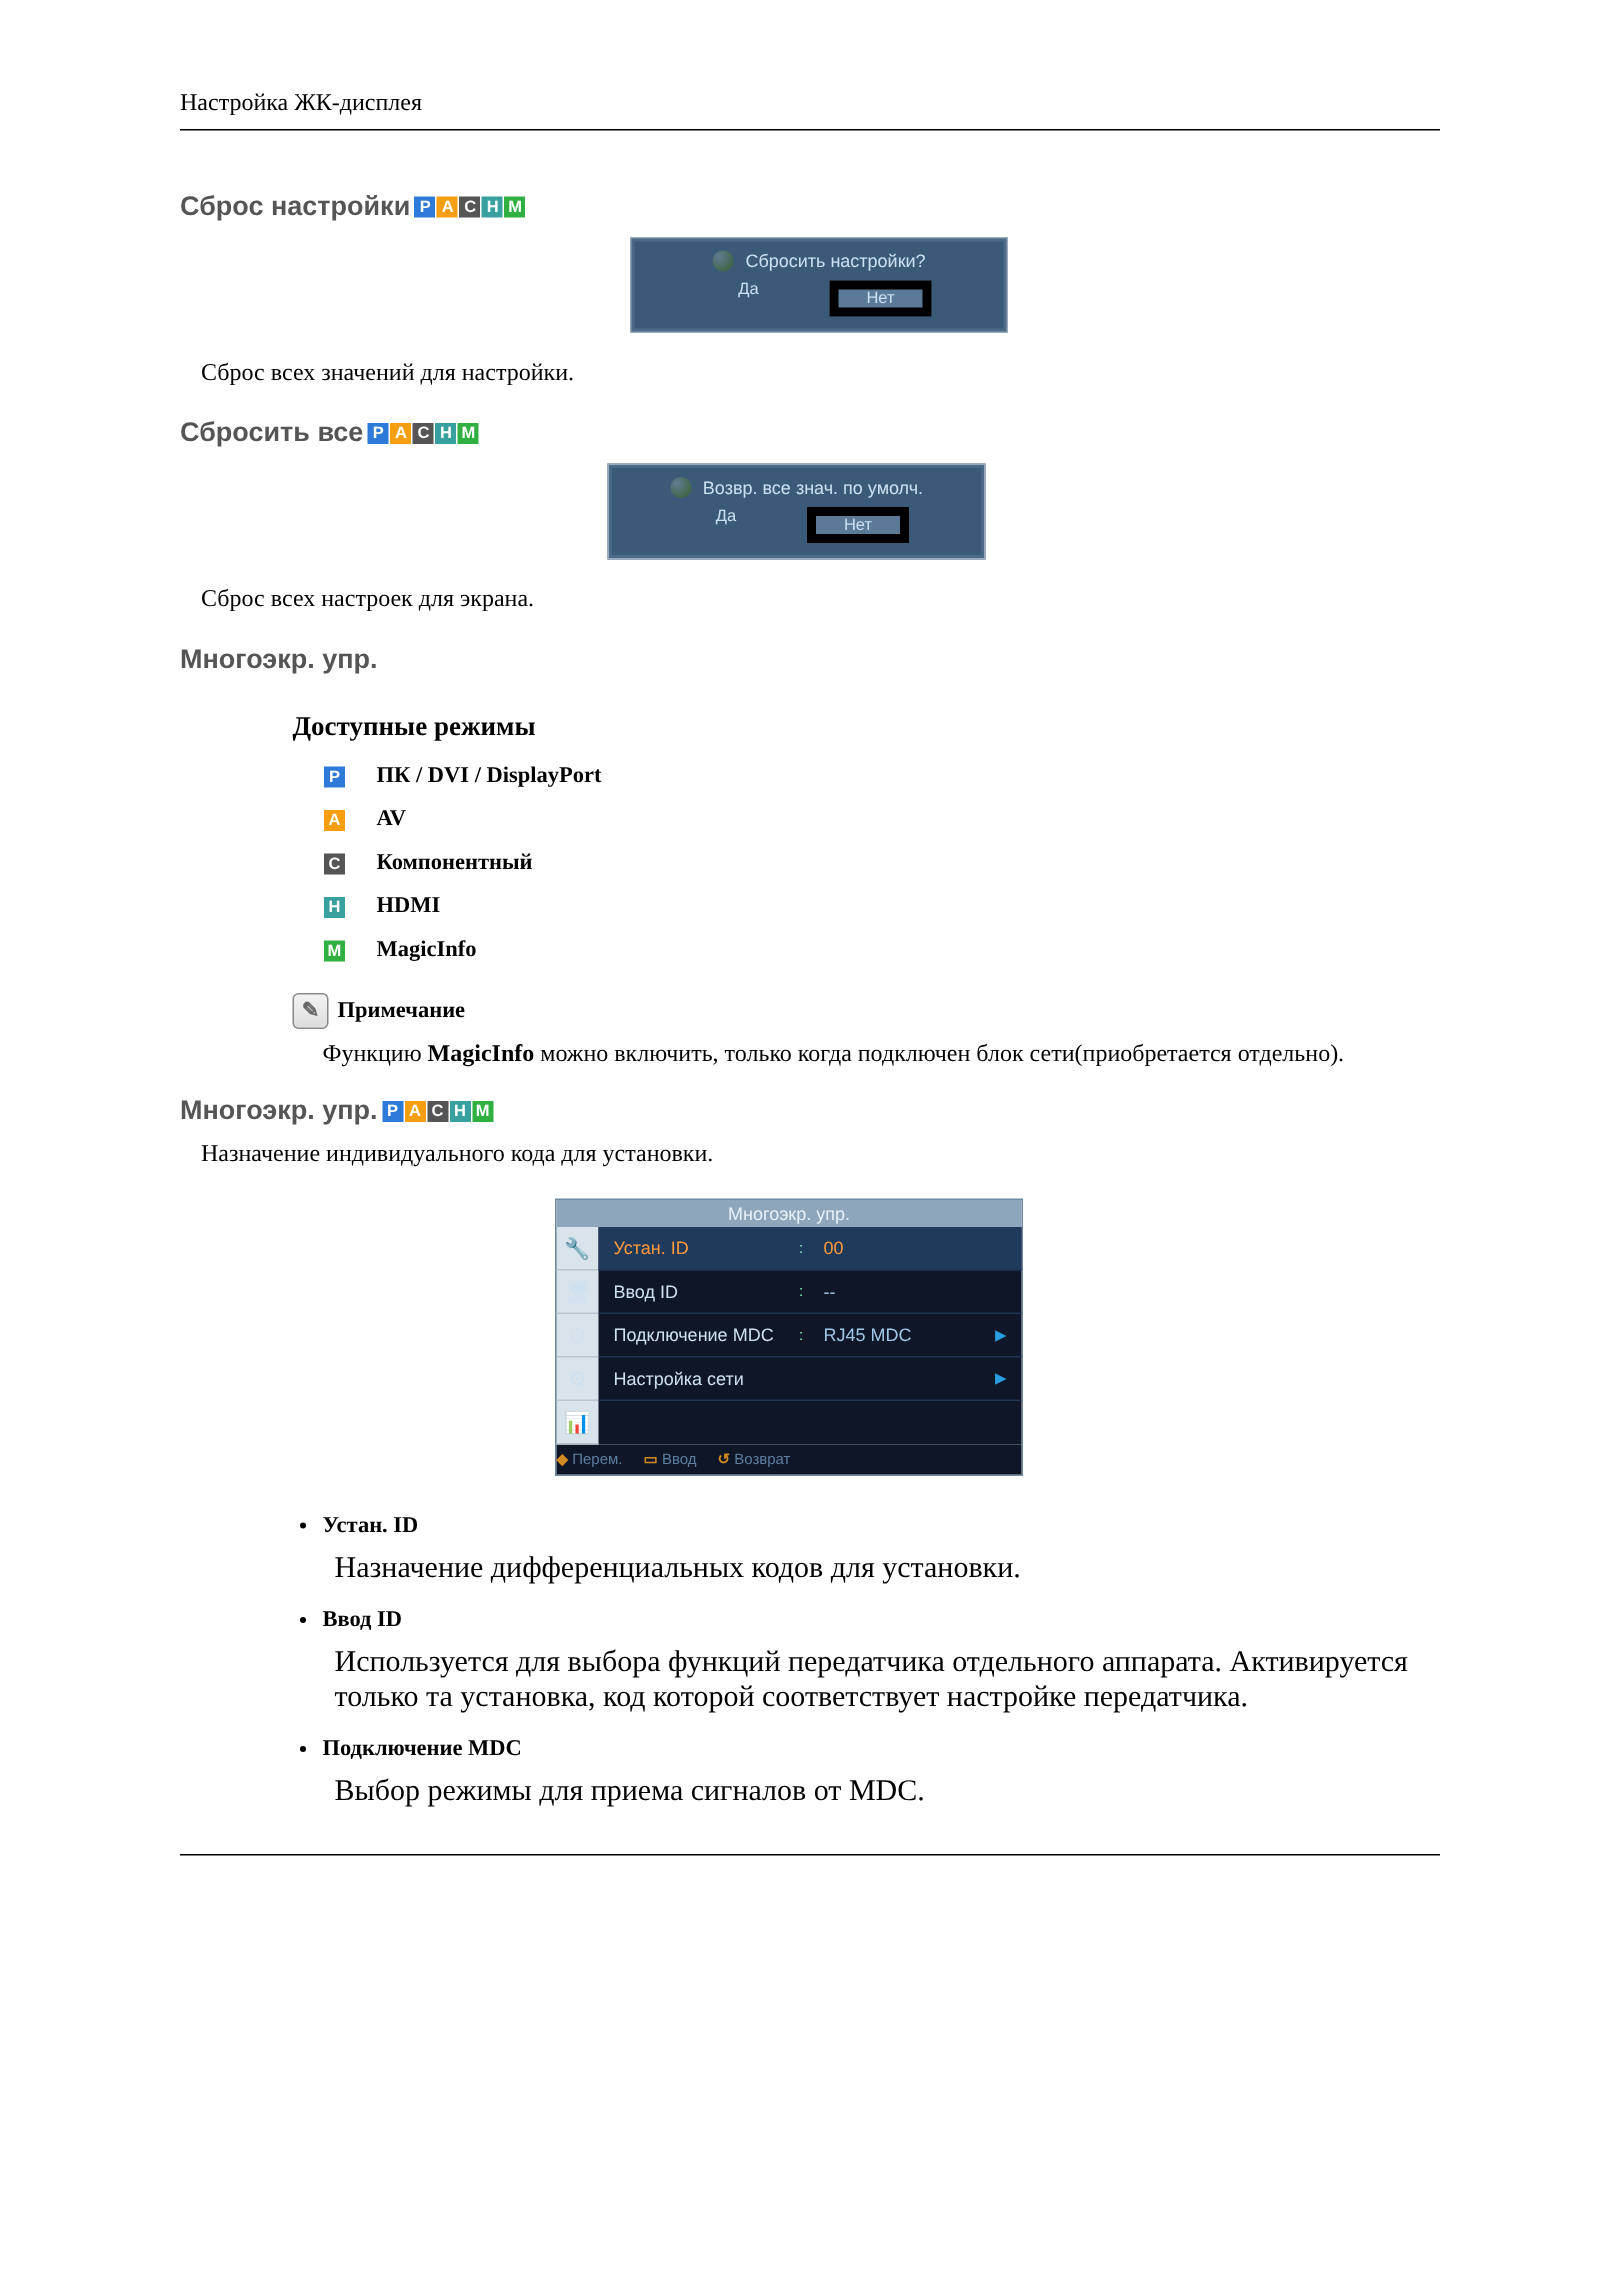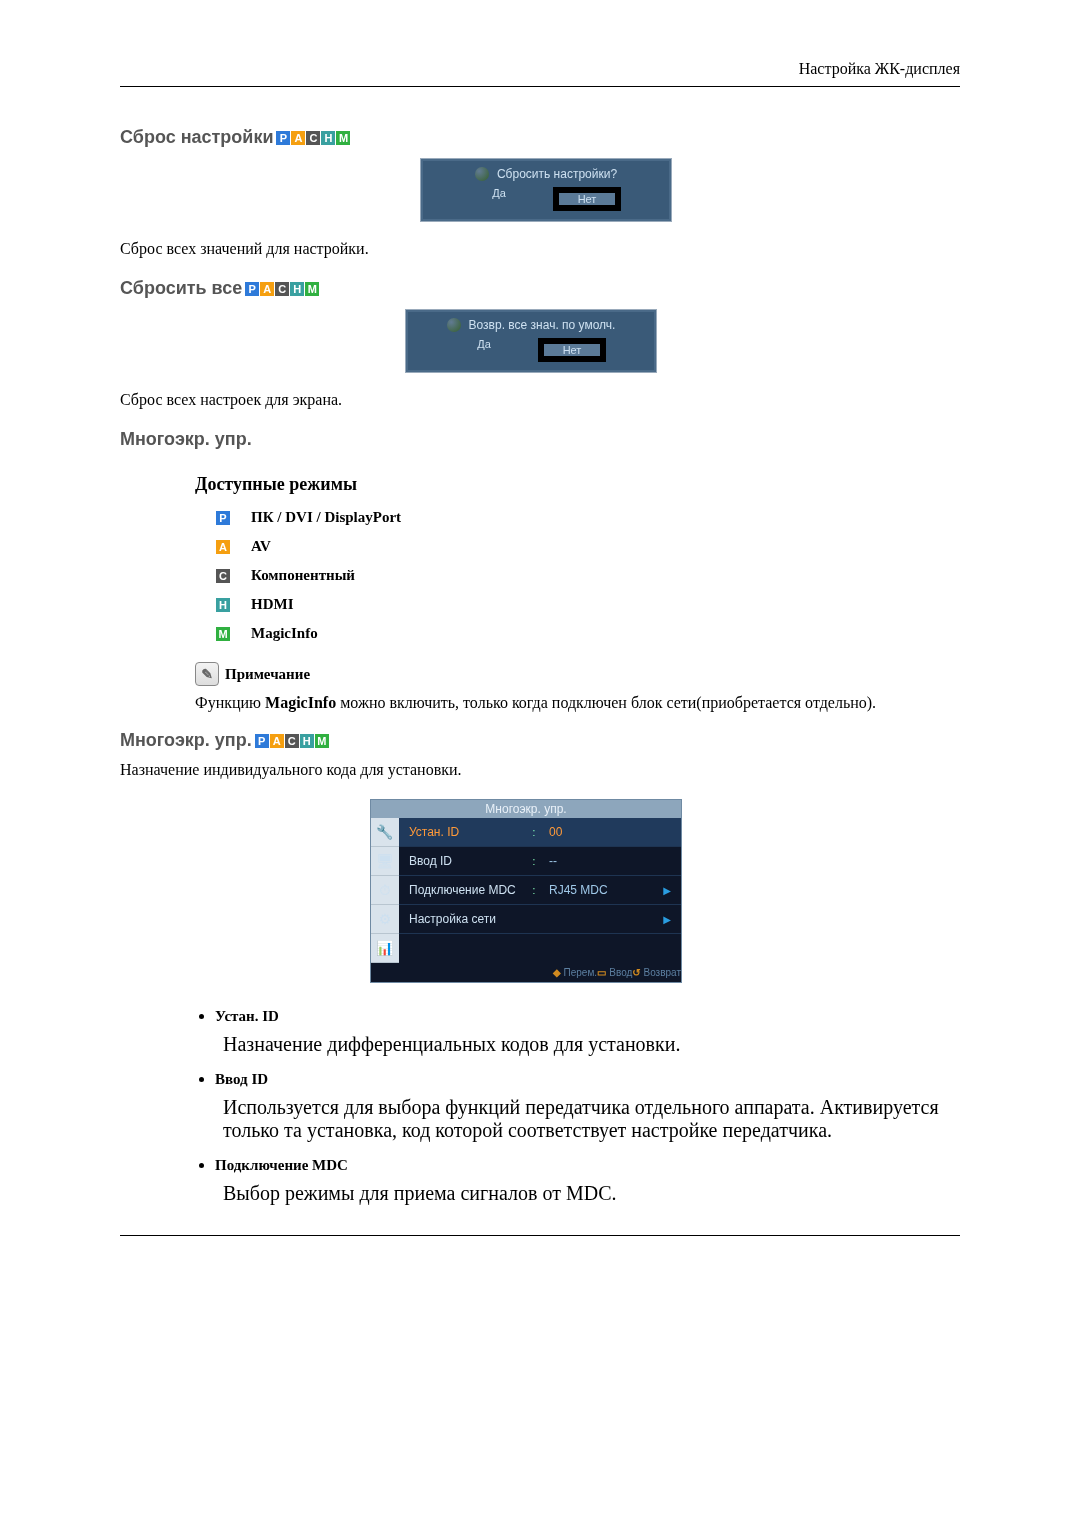--- a/index.html
+++ b/index.html
@@ -5,21 +5,21 @@
   body {
     font-family: "Times New Roman", serif;
     font-size: 16px;
     color: #000;
     margin: 0;
     padding: 60px 120px 40px 120px;
     width: 1080px;
     box-sizing: border-box;
   }
   .header-title {
-    text-align: right;
+    text-align: left;
     font-size: 16px;
     margin-bottom: 8px;
   }
   hr.top-rule, hr.bot-rule {
     border: none;
     border-top: 1px solid #000;
     margin: 0 0 40px 0;
   }
   hr.bot-rule { margin: 30px 0 0 0; }
 
@@ -76,41 +76,41 @@
   }
   .osd-btns { display: flex; justify-content: center; gap: 26px; }
   .osd-btn {
     font-size: 11px;
     color: #cde0f0;
     width: 56px;
     text-align: center;
   }
   .osd-btn.hl { border: 6px solid #000000; background: #5b7a97; }
 
-  .para { margin: 10px 0 20px 0; }
+  .para { margin: 10px 0 20px 14px; }
   .subhead {
     font-family: "Times New Roman", serif;
     font-weight: bold;
     font-size: 18px;
     margin: 24px 0 14px 0;
   }
 
   ul.mode-list { list-style: disc; padding-left: 20px; margin: 0 0 20px 0; }
   ul.mode-list li { margin: 12px 0; font-weight: bold; font-size: 15px; display:flex; align-items:center; gap:6px; }
   ul.mode-list li::marker { font-size: 12px; }
   ul.mode-list .lbl { margin-left: 15px; }
 
   .note-head { display:flex; align-items:center; gap:6px; font-weight:bold; font-size:15px; margin: 16px 0 8px 0;}
   .note-icon {
     width: 22px; height: 22px; border:1px solid #888; border-radius:4px;
     display:inline-flex; align-items:center; justify-content:center;
     background: linear-gradient(#f3f3f3,#ddd);
     font-size: 14px; color:#666;
   }
-  .justify { text-align: justify; }
+  .justify { text-align: justify; margin-left: 20px; }
 
   
   .osd-menu {
     width: 310px;
     margin: 12px 0 24px 250px;
     font-family: Arial, sans-serif;
     font-size: 12px;
     color: #cde0f0;
     border: 1px solid #6f8aa3;
   }
@@ -140,21 +140,21 @@
     border-bottom: 1px solid #1e3452;
   }
   .osd-row.selected { background:#203a5c; }
   .osd-row .k { flex: 0 0 120px; }
   .osd-row .c { width: 10px; text-align:center; color:#8fb; font-size:10px; }
   .osd-row .v { flex: 1; padding-left: 10px; color:#9fc8e8; }
   .osd-row .arrow { color:#2a9de0; font-size:10px; }
   .osd-row.hot .k, .osd-row.hot .v { color:#ff9a3a; }
   .osd-footer {
     background:#0e1628;
-    display:flex; justify-content:flex-end; 
+    display:flex; justify-content:flex-start; gap:14px;
     font-size:10px; padding:4px 0; color:#5c7fa0;
   }
   .osd-footer span b { color:#d08a20; }
 
   ul.detail-list { list-style: disc; padding-left: 20px; margin: 0; }
   ul.detail-list > li { margin: 12px 0 6px 0; }
   ul.detail-list .t { font-weight: bold; font-size: 15px; margin-bottom: 8px; }
   ul.detail-list .d { font-weight: normal; font-size: 20px; margin: 6px 0 14px 8px; }
 </style>
 </head>

